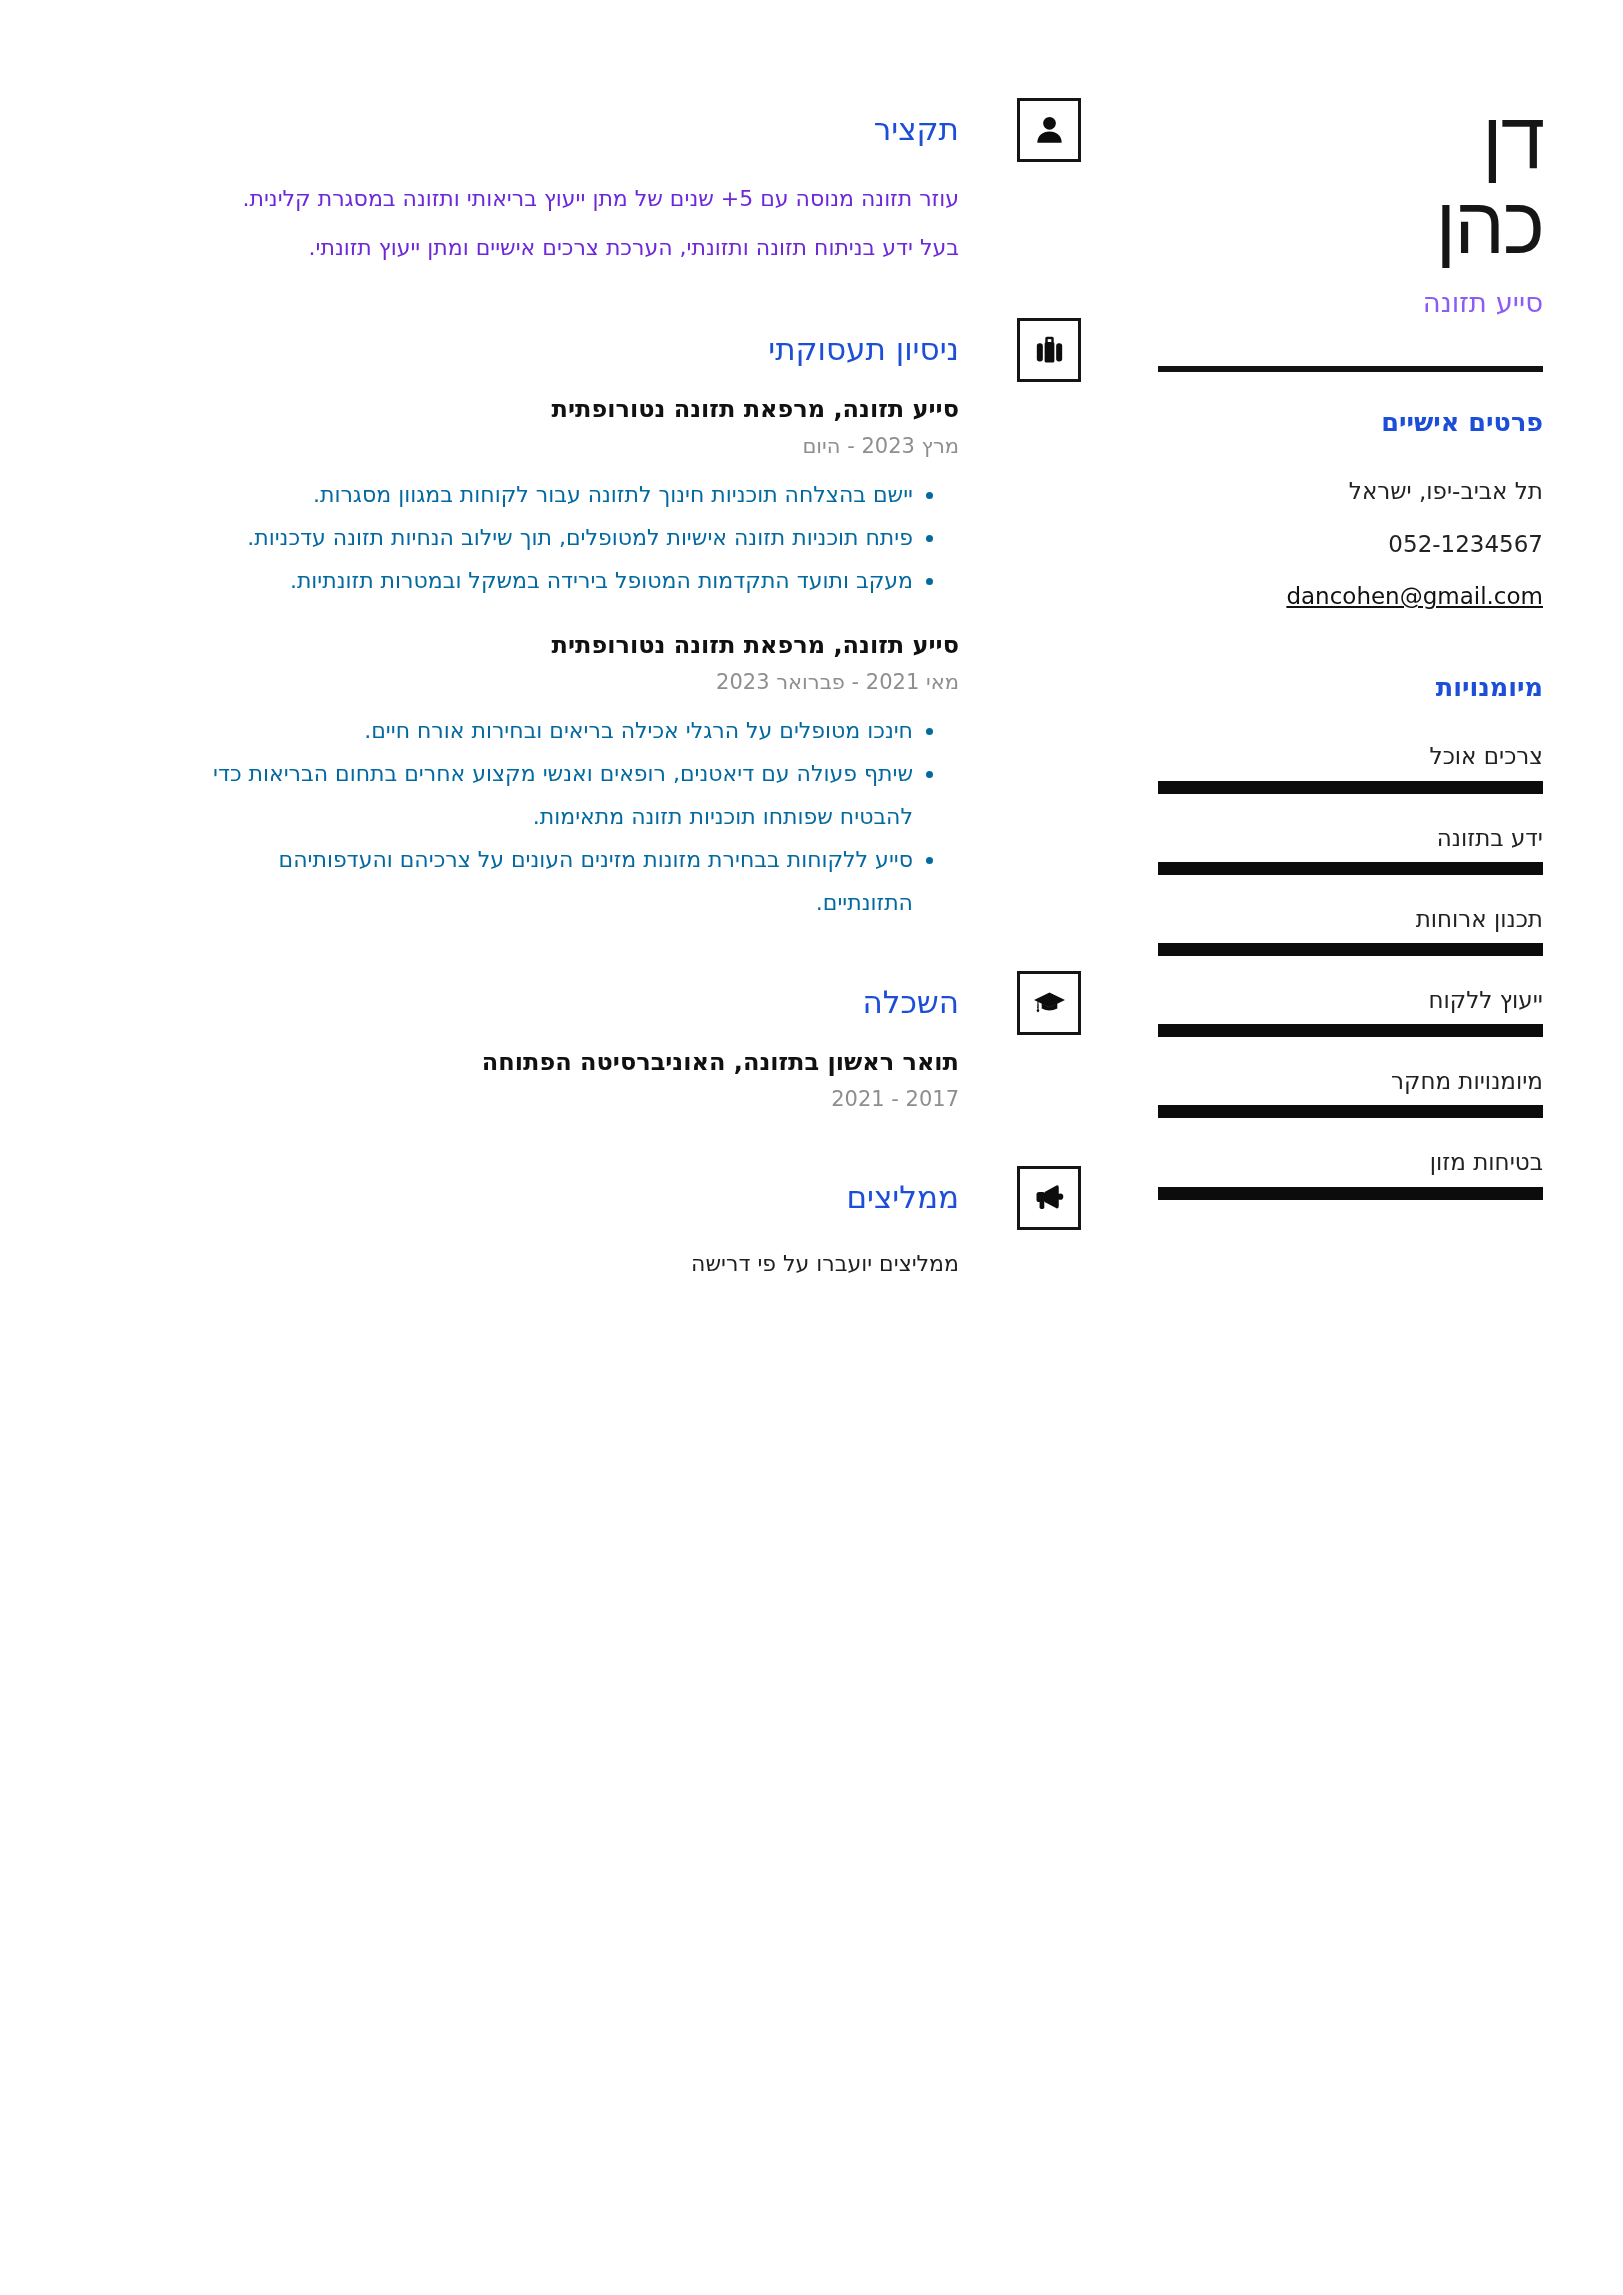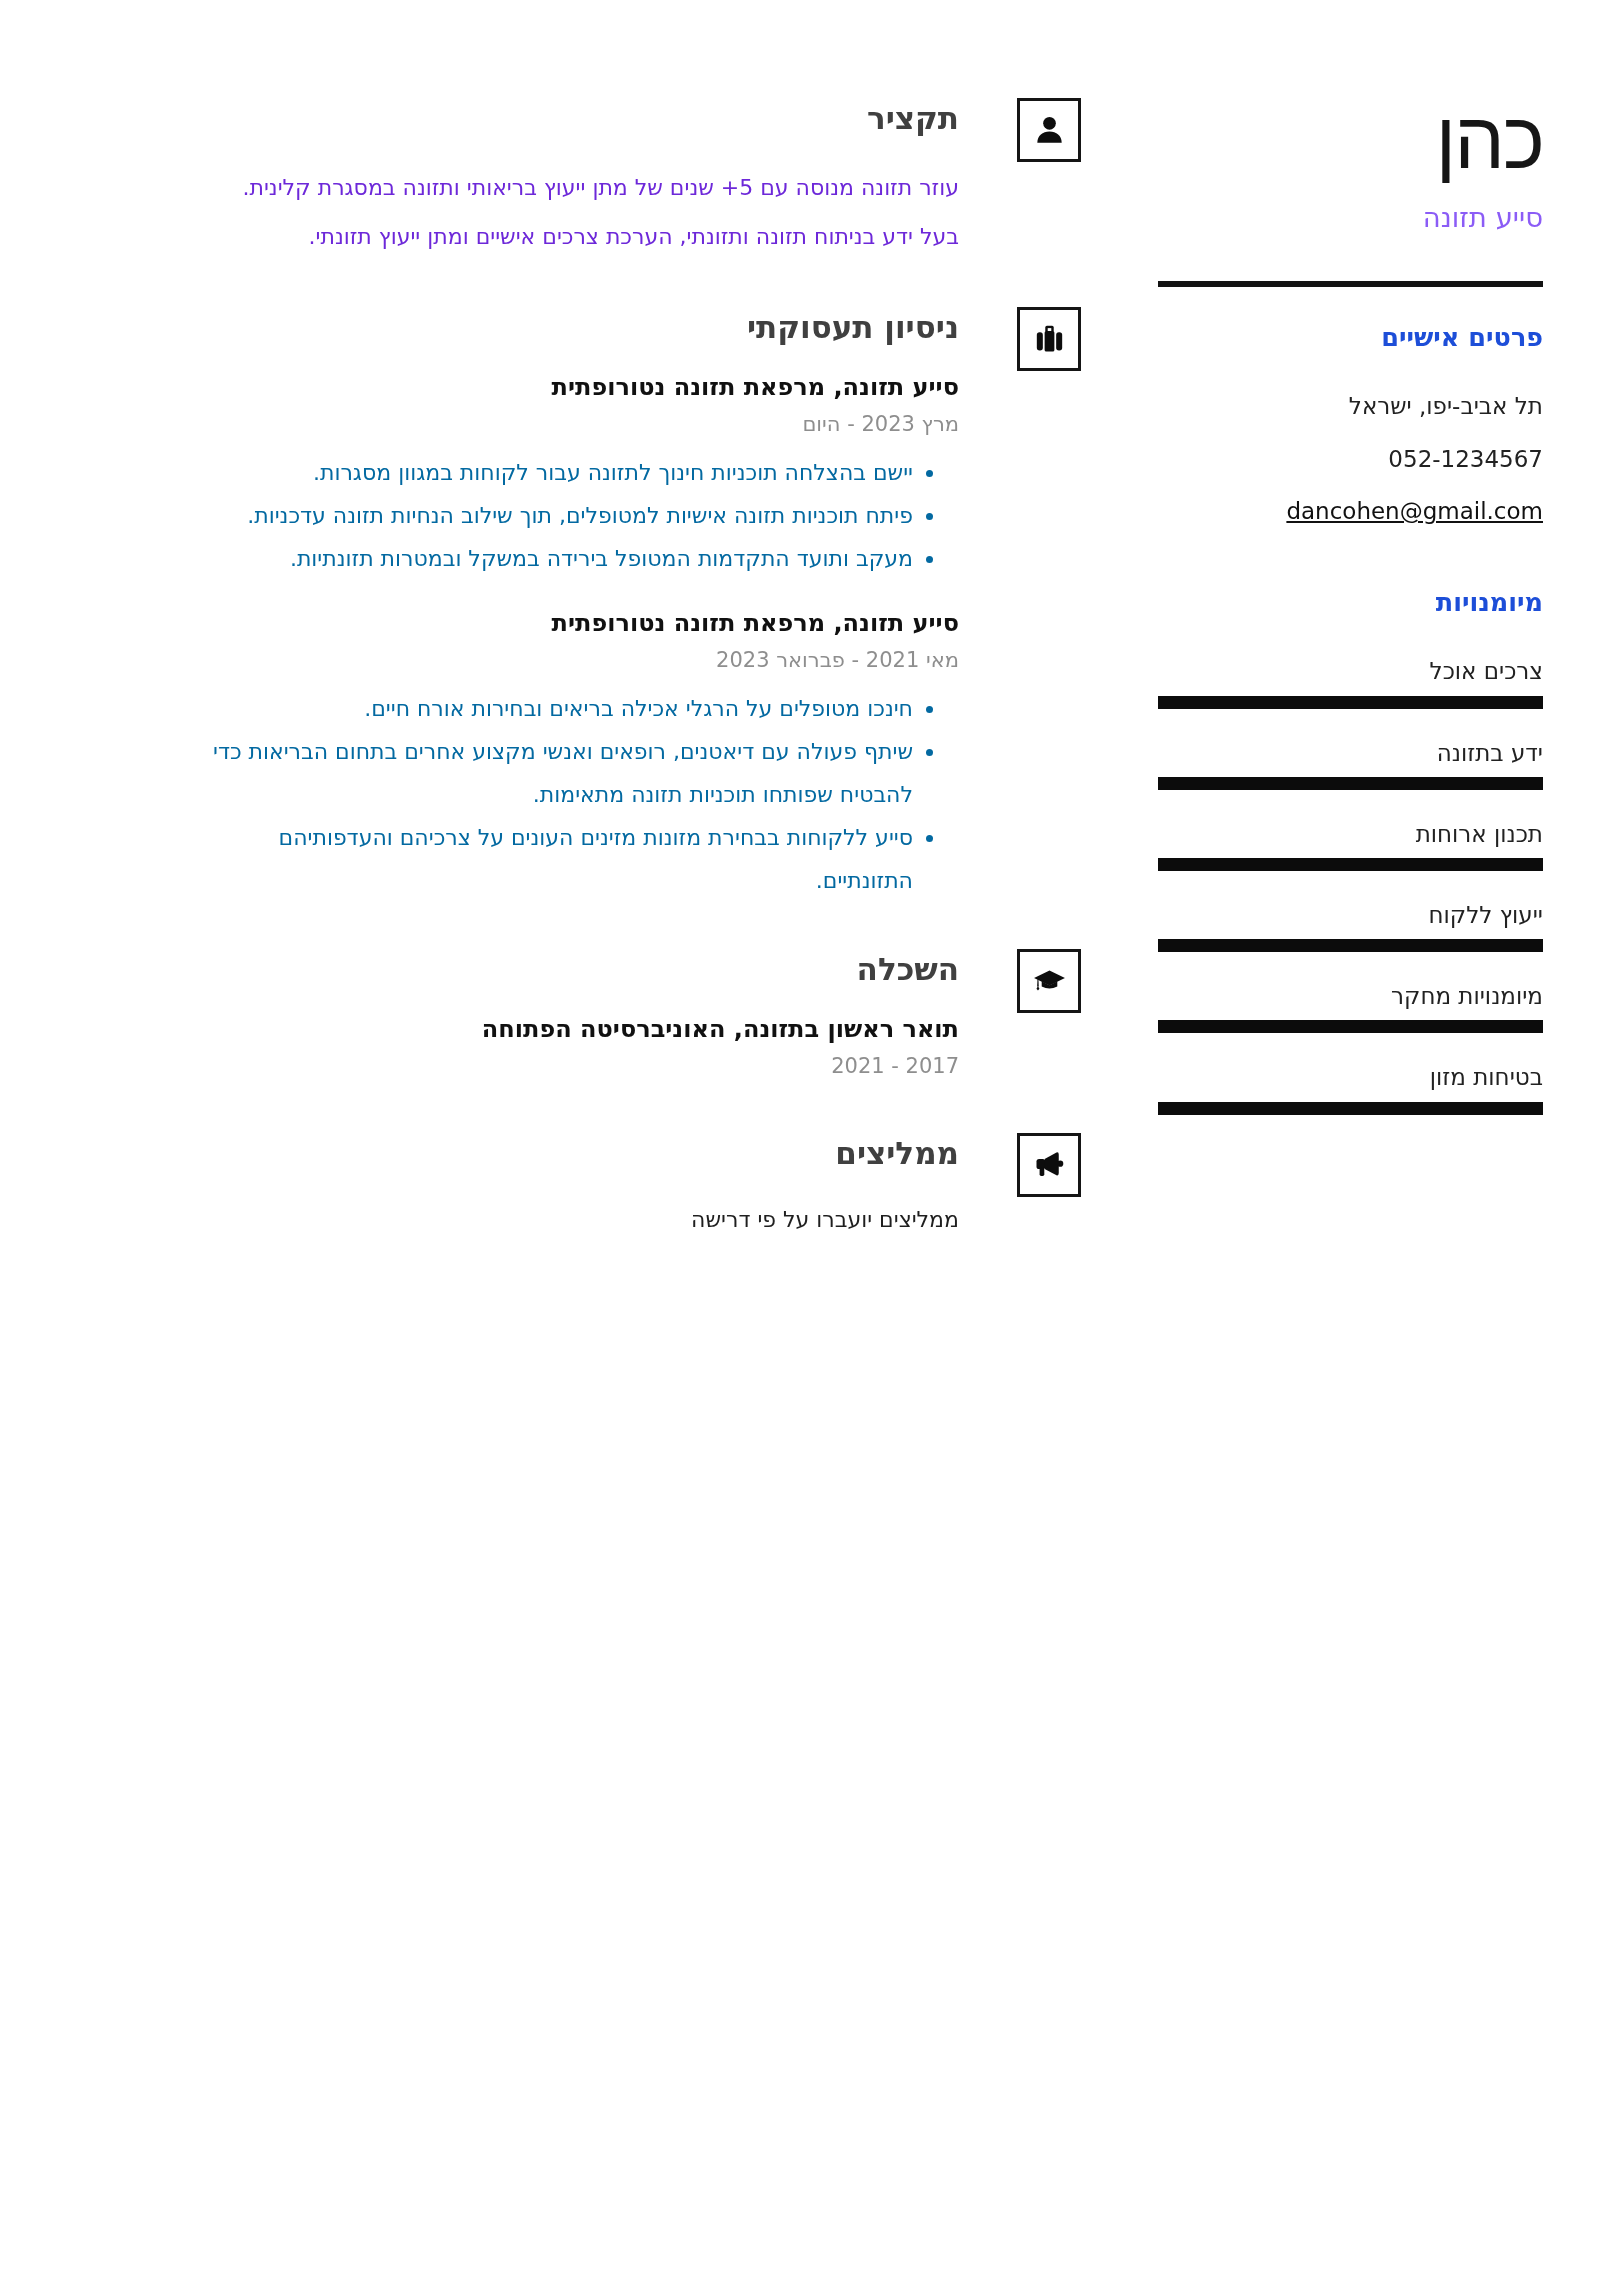--- a/index.html
+++ b/index.html
@@ -103,25 +103,25 @@
     height:64px;
     border:3.3px solid #151515;
     background:#ffffff;
     display:flex;
     align-items:center;
     justify-content:center;
   }
   .icon-box svg { width:39px; height:39px; fill:#0d0d0d; }
   .sec-body { flex:1 1 auto; text-align:right; }
   .sec-heading {
-    margin:2px 0 26px;
+    margin:13px 0 26px;
     font-size:31px;
     line-height:37px;
-    font-weight:700;
-    color:#404040;
+    font-weight:400;
+    color:#1d4ed8;
   }
   .summary-text {
     max-width:759px;
     margin-right:0;
     margin-left:auto;    
     font-size:22px;
     line-height:49px;
     color:#6d28d9;
   }
   .job { margin-top:0; }
@@ -156,20 +156,21 @@
     color:#1f1f1f;
   }
 </style>
 </head>
 <body>
 
 <div class="page">
 
   <aside class="sidebar">
     <h1>
+      <div class="name-line">דן</div>
       <div class="name-line">כהן</div>
     </h1>
     <div class="side-subtitle">סייע תזונה</div>
 
     <hr class="side-divider">
 
     <h3 class="side-heading">פרטים אישיים</h3>
     <div class="detail-line first">תל אביב-יפו, ישראל</div>
     <div class="detail-line">052-1234567</div>
     <div class="detail-line">

